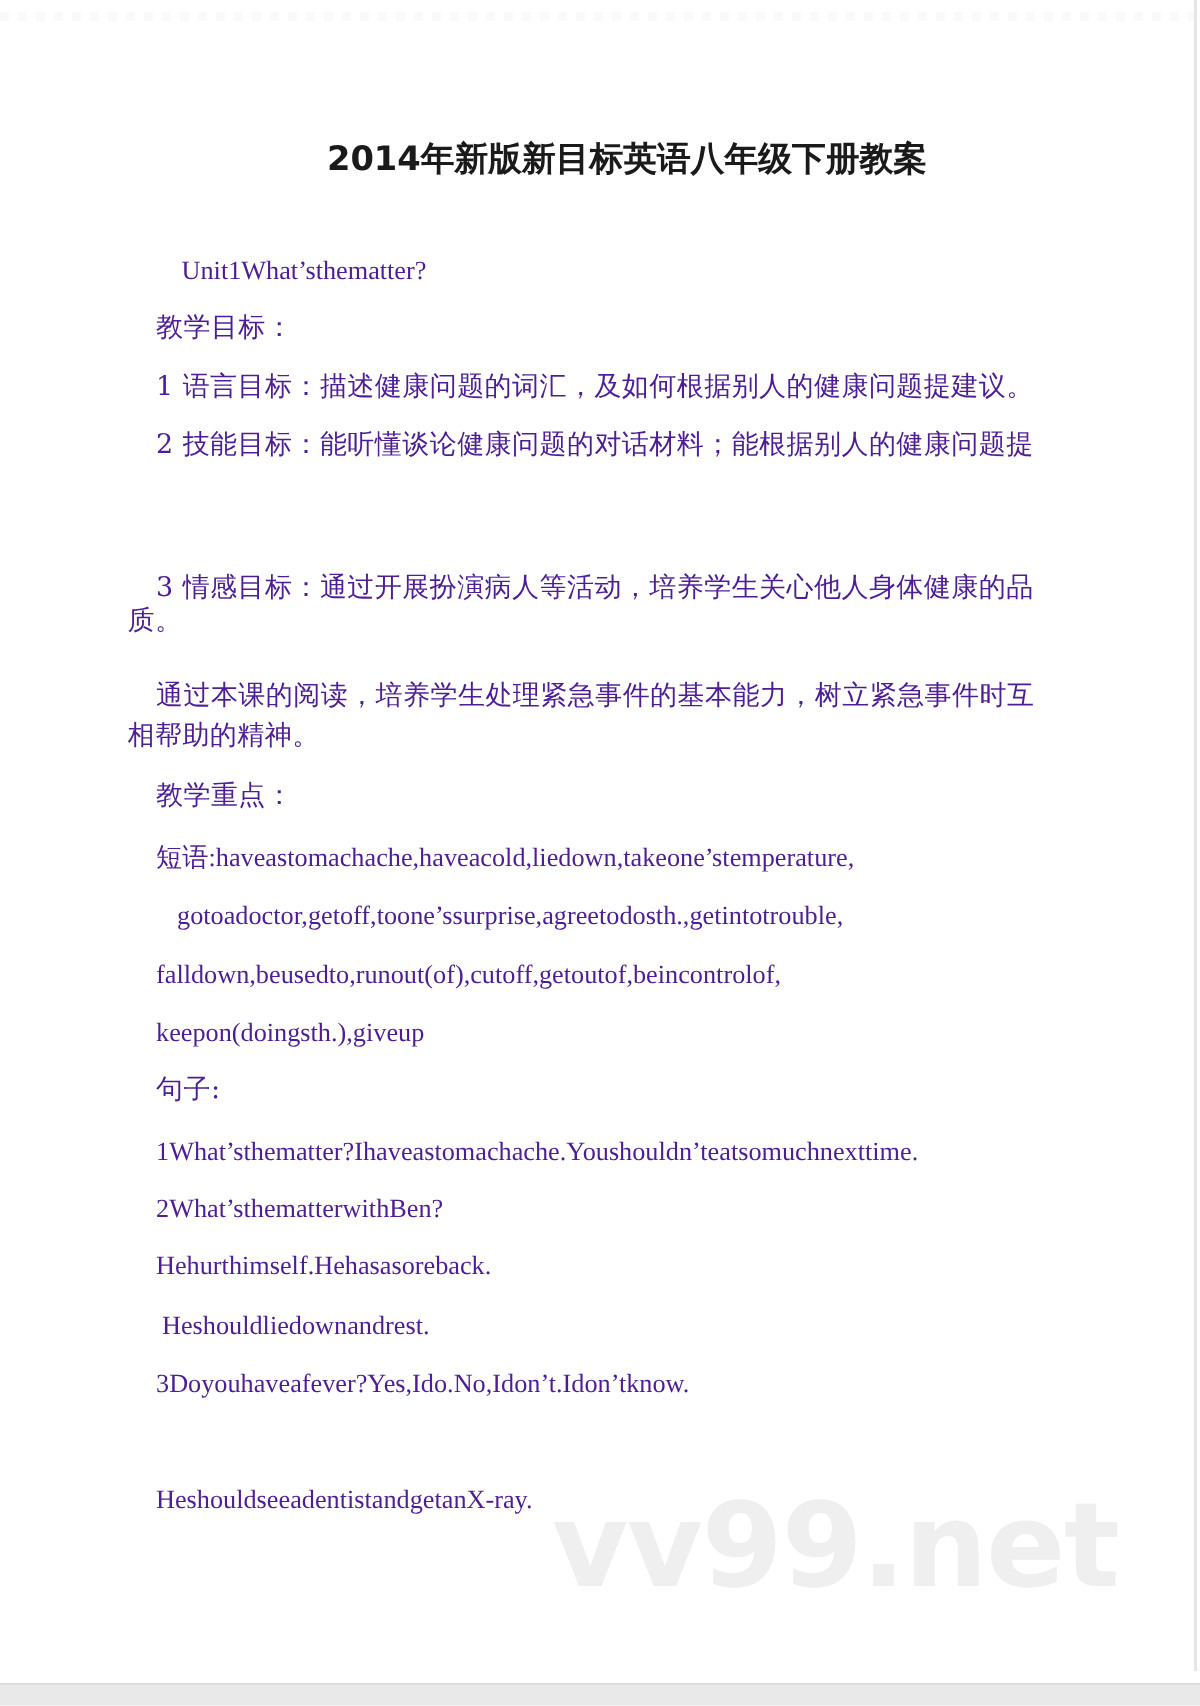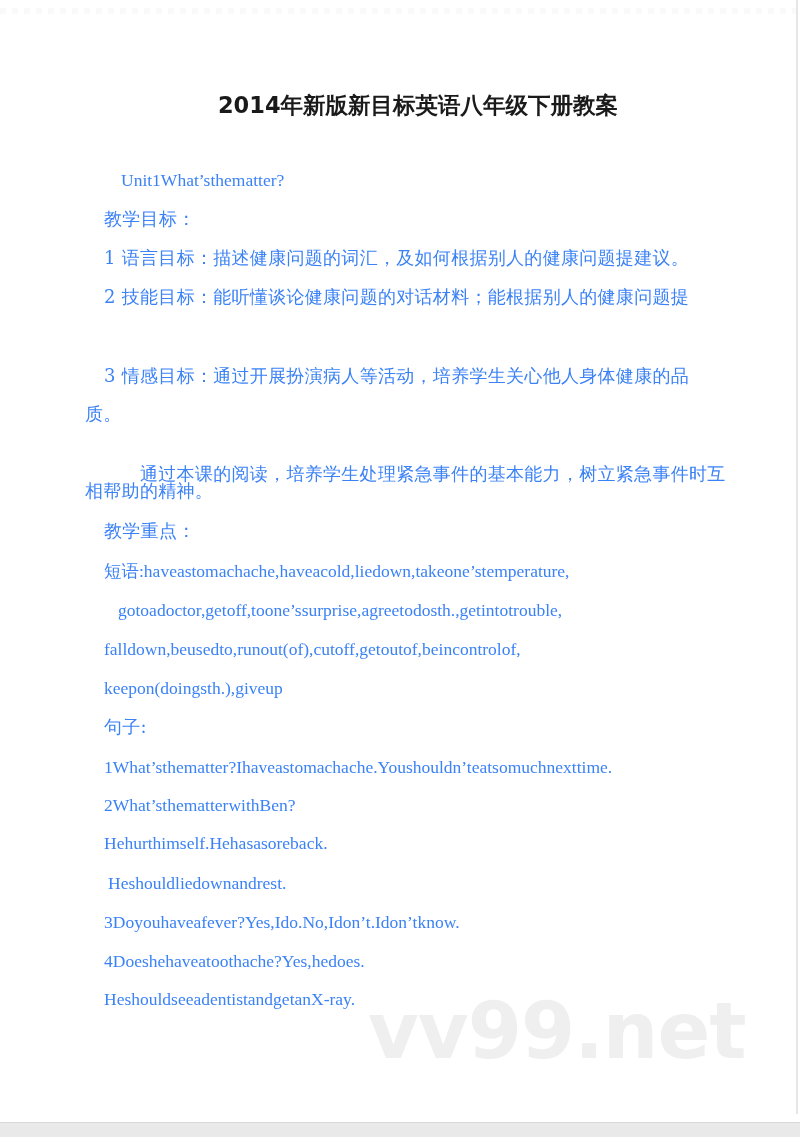--- a/index.html
+++ b/index.html
@@ -52,21 +52,21 @@
     font-weight: bold;
     font-size: 22.5px;
     color: #1a1a1a;
     letter-spacing: 0px;
     white-space: nowrap;
   }
   .line {
     position: absolute;
     font-size: 18px;
     white-space: nowrap;
-    color: #3b82f6;
+    color: #4c1d95;
     line-height: 24px;
   }
   .cn {
     font-family: "DejaVu Serif", "Liberation Serif", serif;
     letter-spacing: 0.3px;
   }
   .en {
     font-family: "Liberation Serif", "DejaVu Serif", serif;
     font-size: 17.5px;
   }
@@ -90,38 +90,37 @@
   <div class="top-strip"></div>
 
   <div class="title">2014年新版新目标英语八年级下册教案</div>
 
   <div class="line en" style="left:121px; top:168px;">Unit1What’sthematter?</div>
 
   <div class="line cn" style="left:104px; top:207px;">教学目标：</div>
 
   <div class="line cn" style="left:104px; top:246px;">1 语言目标：描述健康问题的词汇，及如何根据别人的健康问题提建议。</div>
   <div class="line cn" style="left:104px; top:285px;text-align:right;">2 技能目标：能听懂谈论健康问题的对话材料；能根据别人的健康问题提</div>
-  <div class="line cn" style="left:104px; top:364px;text-align:right;">3 情感目标：通过开展扮演病人等活动，培养学生关心他人身体健康的品</div>
+  <div class="line cn" style="left:104px; top:380px;text-align:right;">3 情感目标：通过开展扮演病人等活动，培养学生关心他人身体健康的品</div>
   <div class="line cn" style="left:85px; top:402px;">质。</div>
-  <div class="line cn" style="left:104px; top:462px;margin-left:36px;">通过本课的阅读，培养学生处理紧急事件的基本能力，树立紧急事件时互</div>
+  <div class="line cn" style="left:104px; top:452px;">通过本课的阅读，培养学生处理紧急事件的基本能力，树立紧急事件时互</div>
   <div class="line cn" style="left:85px; top:479px;">相帮助的精神。</div>
 
   <div class="line cn" style="left:104px; top:519px;">教学重点：</div>
 
   <div class="line en" style="left:104px; top:559px;">短语:haveastomachache,haveacold,liedown,takeone’stemperature,</div>
   <div class="line en" style="left:104px; top:598px;margin-left:14px;">gotoadoctor,getoff,toone’ssurprise,agreetodosth.,getintotrouble,</div>
   <div class="line en" style="left:104px; top:637px;">falldown,beusedto,runout(of),cutoff,getoutof,beincontrolof,</div>
   <div class="line en" style="left:104px; top:676px;">keepon(doingsth.),giveup</div>
 
   <div class="line cn" style="left:104px; top:715px;">句子:</div>
 
   <div class="line en" style="left:104px; top:755px;">1What’sthematter?Ihaveastomachache.Youshouldn’teatsomuchnexttime.</div>
   <div class="line en" style="left:104px; top:793px;">2What’sthematterwithBen?</div>
   <div class="line en" style="left:104px; top:831px;text-align:center;">Hehurthimself.Hehasasoreback.</div>
   <div class="line en" style="left:108px; top:871px;">Heshouldliedownandrest.</div>
   <div class="line en" style="left:104px; top:910px;">3Doyouhaveafever?Yes,Ido.No,Idon’t.Idon’tknow.</div>
-  <div class="line en" style="left:104px; top:949px;">4Doeshehaveatoothache?Yes,hedoes.</div>
   <div class="line en" style="left:104px; top:987px;text-align:center;">HeshouldseeadentistandgetanX-ray.</div>
 
   <div class="watermark">vv99.net</div>
 </div>
 
 <div class="bottom-band"></div>
 
 </body></html>

